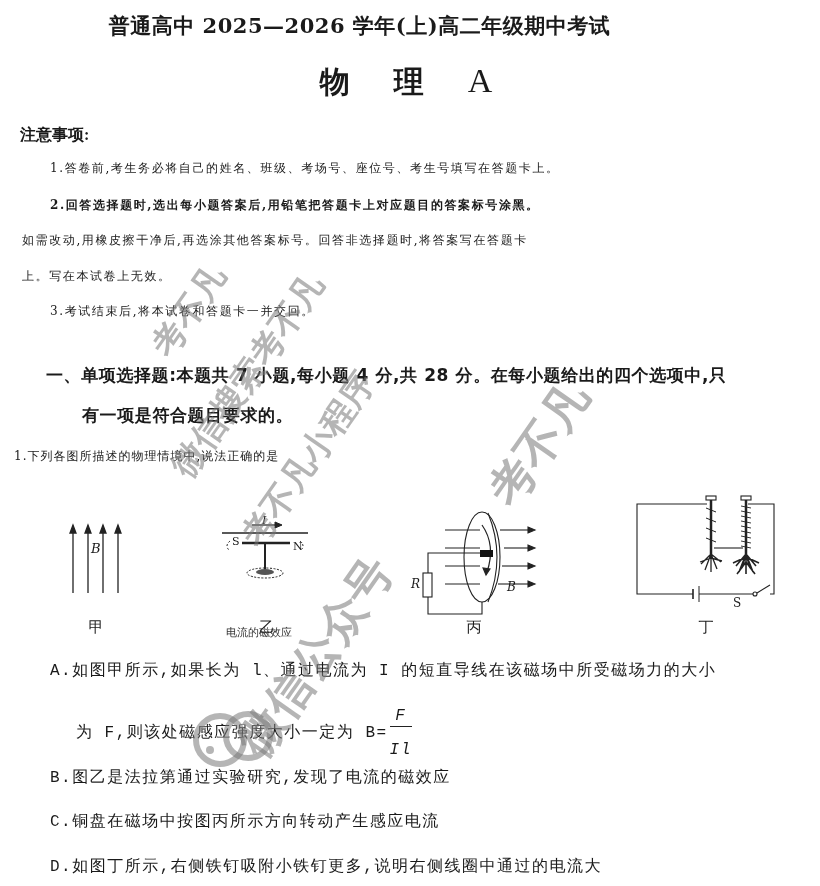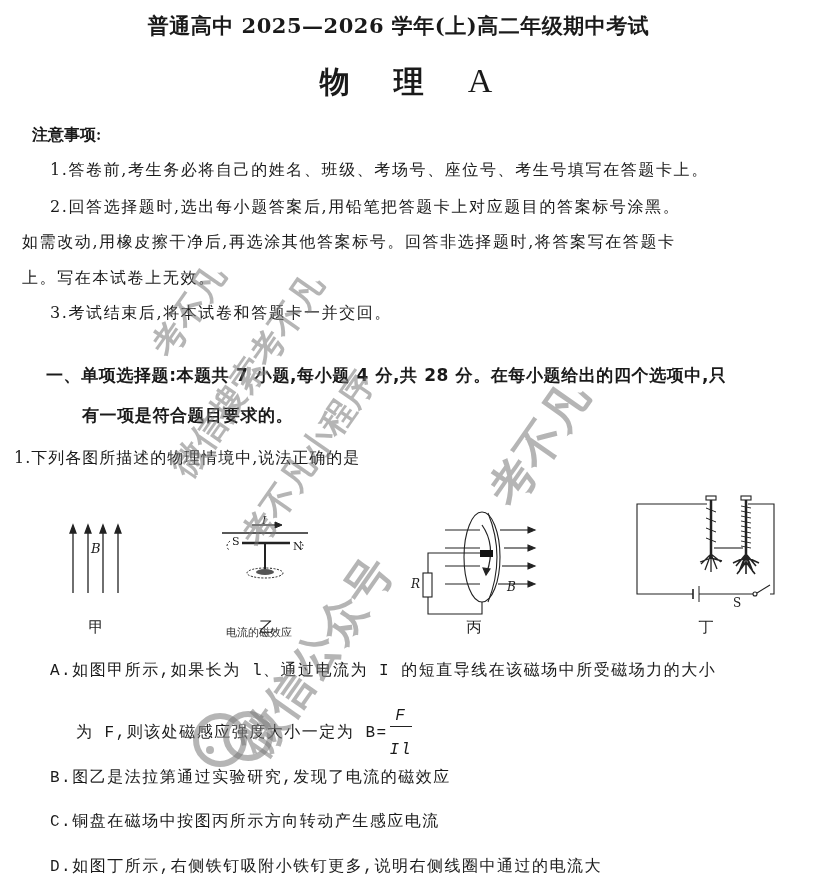--- a/index.html
+++ b/index.html
@@ -1,24 +1,24 @@
 <!DOCTYPE html>
 <html><head>
 <meta charset="utf-8">
 <style>
   html, body { margin: 0; padding: 0; background: #ffffff; }
   body { width: 820px; height: 886px; position: relative; overflow: hidden;
          font-family: "DejaVu Serif", "Liberation Serif", serif; color: #1a1a1a; }
   .abs { position: absolute; }
   .topcut { left: 20px; top: -8px; width: 120px; height: 12px; overflow: hidden; font-size: 13px; color: #555; letter-spacing: 2px; }
-  .exam-title { left: 0; width: 719px; top: 12px; text-align: center; font-size: 21px; font-weight: bold; letter-spacing: 0.5px; font-family: "DejaVu Serif", serif; margin-left: 39px; }
+  .exam-title { left: 0; width: 719px; top: 12px; text-align: center; font-size: 21px; font-weight: bold; letter-spacing: 0.5px; font-family: "DejaVu Serif", serif; }
   .subject { left: 0; width: 812px; top: 62px; text-align: center; font-size: 30px; font-weight: bold; word-spacing: 0; }
   .subject span { display: inline-block; margin: 0 22px; }
-  .notice-head { left: 32px; top: 125px; font-size: 16px; font-weight: bold; font-family: Liberation Serif, serif; }
-  .line { font-size: 16px; letter-spacing: 1.6px; white-space: nowrap; }
+  .notice-head { left: 20px; top: 125px; font-size: 16px; font-weight: bold; font-family: Liberation Serif, serif; }
+  .line { font-size: 12px; letter-spacing: 1.6px; white-space: nowrap; }
   .sec-head { font-size: 17px; font-weight: bold; font-family: "DejaVu Sans", sans-serif; letter-spacing: 0.6px; white-space: nowrap; margin-left: 24px; }
   .fig-label { font-size: 15px; text-align: center; width: 40px; }
   .caption { font-size: 11px; color: #333; margin-top: 31px; }
   .opt { font-size: 16px; letter-spacing: 1.5px; white-space: nowrap; font-family: Liberation Mono, monospace; }
   .frac { display: inline-block; vertical-align: middle; text-align: center; font-style: italic; line-height: 1; margin-left: 2px; }
   .frac .num { display: block; border-bottom: 1px solid #222; padding: 0 2px 2px; }
   .frac .den { display: block; padding-top: 2px; margin-top: 13px; }
   .it { font-style: italic; }
   .wm { position: absolute; color: rgba(120,120,120,0.55); font-family: "DejaVu Sans", sans-serif; font-weight: bold; white-space: nowrap; transform-origin: left center; pointer-events: none; }
   svg { position: absolute; overflow: visible; }
@@ -27,21 +27,21 @@
 <body>
 
 <div class="abs topcut">· · · · · · ·</div>
 <div class="abs exam-title">普通高中 2025—2026 学年(上)高二年级期中考试</div>
 <div class="abs subject">
   <span>物</span><span>理</span><span style="font-weight:normal;font-family:'Liberation Serif',serif;font-size:34px;">A</span>
 </div>
 
 <div class="abs notice-head">注意事项:</div>
 <div class="abs line" style="left:50px;top:160px;">1.答卷前,考生务必将自己的姓名、班级、考场号、座位号、考生号填写在答题卡上。</div>
-<div class="abs line" style="left:50px;top:197px;">2.回答选择题时,选出每小题答案后,用铅笔把答题卡上对应题目的答案标号涂黑。</div>
+<div class="abs line" style="left:50px;top:197px;font-weight:bold;">2.回答选择题时,选出每小题答案后,用铅笔把答题卡上对应题目的答案标号涂黑。</div>
 <div class="abs line" style="left:22px;top:232px;">如需改动,用橡皮擦干净后,再选涂其他答案标号。回答非选择题时,将答案写在答题卡</div>
 <div class="abs line" style="left:22px;top:268px;">上。写在本试卷上无效。</div>
 <div class="abs line" style="left:50px;top:303px;">3.考试结束后,将本试卷和答题卡一并交回。</div>
 
 <div class="abs sec-head" style="left:22px;top:364px;">一、单项选择题:本题共 7 小题,每小题 4 分,共 28 分。在每小题给出的四个选项中,只</div>
 <div class="abs sec-head" style="left:58px;top:404px;">有一项是符合题目要求的。</div>
 
 <div class="abs line" style="left:14px;top:448px;letter-spacing:1px;">1.下列各图所描述的物理情境中,说法正确的是</div>
 
 <svg style="left:65px;top:525px;" width="70" height="70" viewBox="0 0 70 70">

